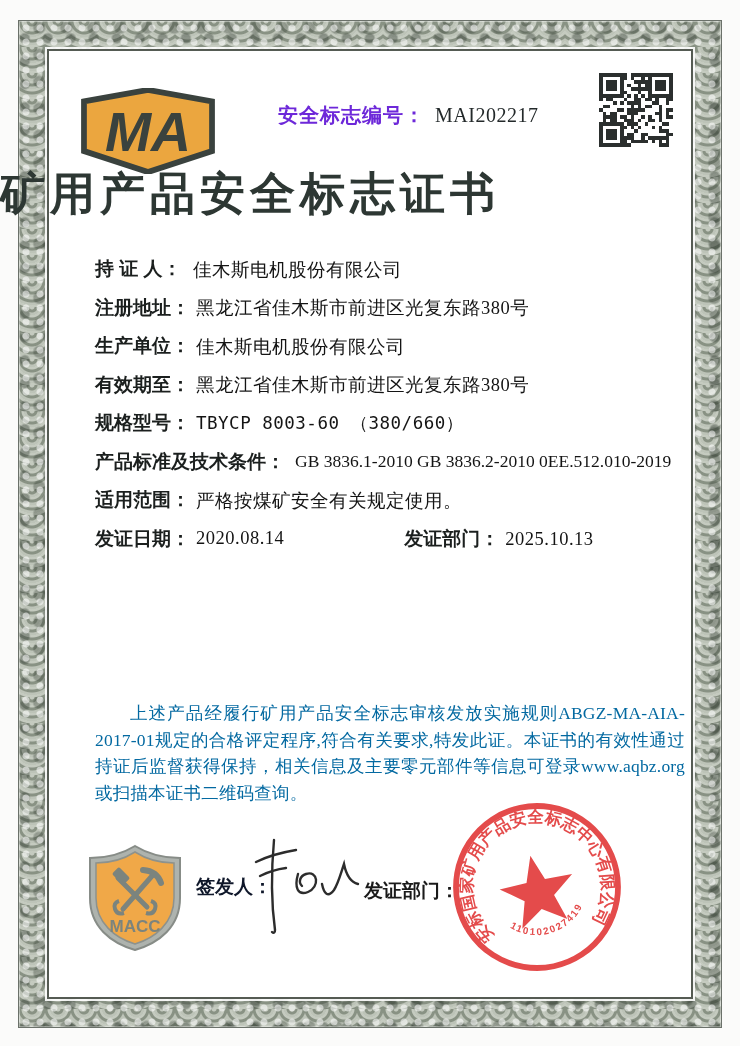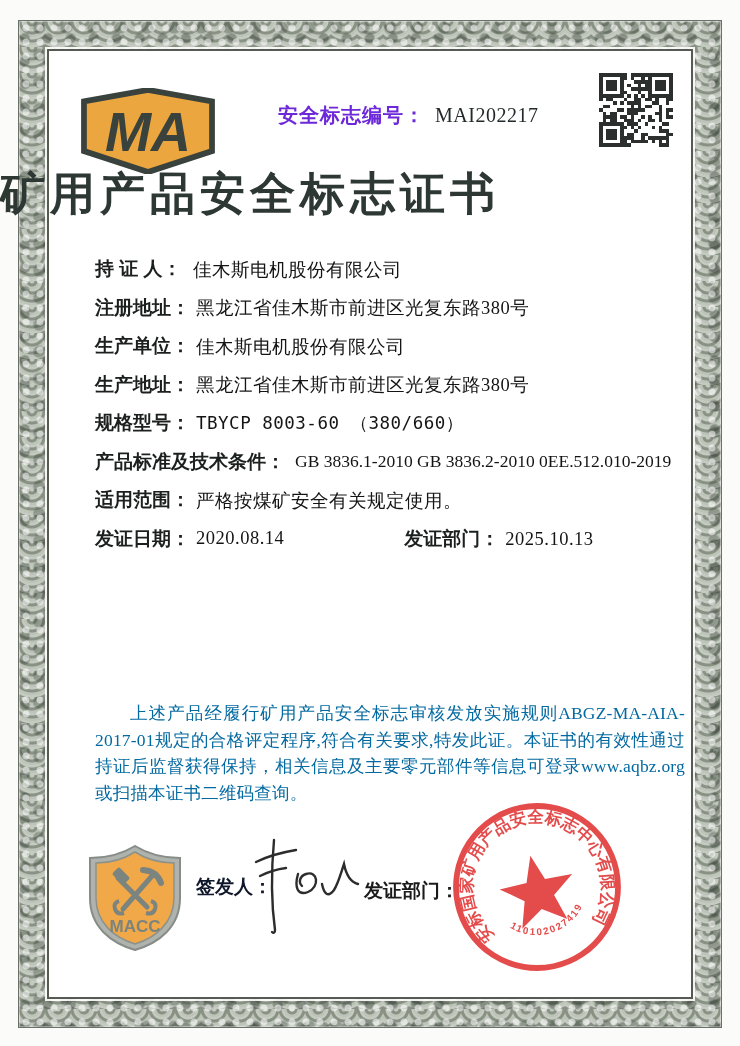--- a/index.html
+++ b/index.html
@@ -332,21 +332,21 @@
         </div>
       <div class="row">
           <span class="lbl short">注册地址：</span>
           <span class="val">黑龙江省佳木斯市前进区光复东路380号</span>
         </div>
       <div class="row">
           <span class="lbl short">生产单位：</span>
           <span class="val">佳木斯电机股份有限公司</span>
         </div>
       <div class="row">
-          <span class="lbl short">生产地址：</span>
+          <span class="lbl short">有效期至：</span>
           <span class="val">黑龙江省佳木斯市前进区光复东路380号</span>
         </div>
       <div class="row">
           <span class="lbl short">规格型号：</span>
           <span class="val mono">TBYCP 8003-60 （380/660）</span>
         </div>
       <div class="row">
           <span class="lbl">产品标准及技术条件：</span>
           <span class="val std">GB 3836.1-2010  GB 3836.2-2010  0EE.512.010-2019</span>
         </div>

